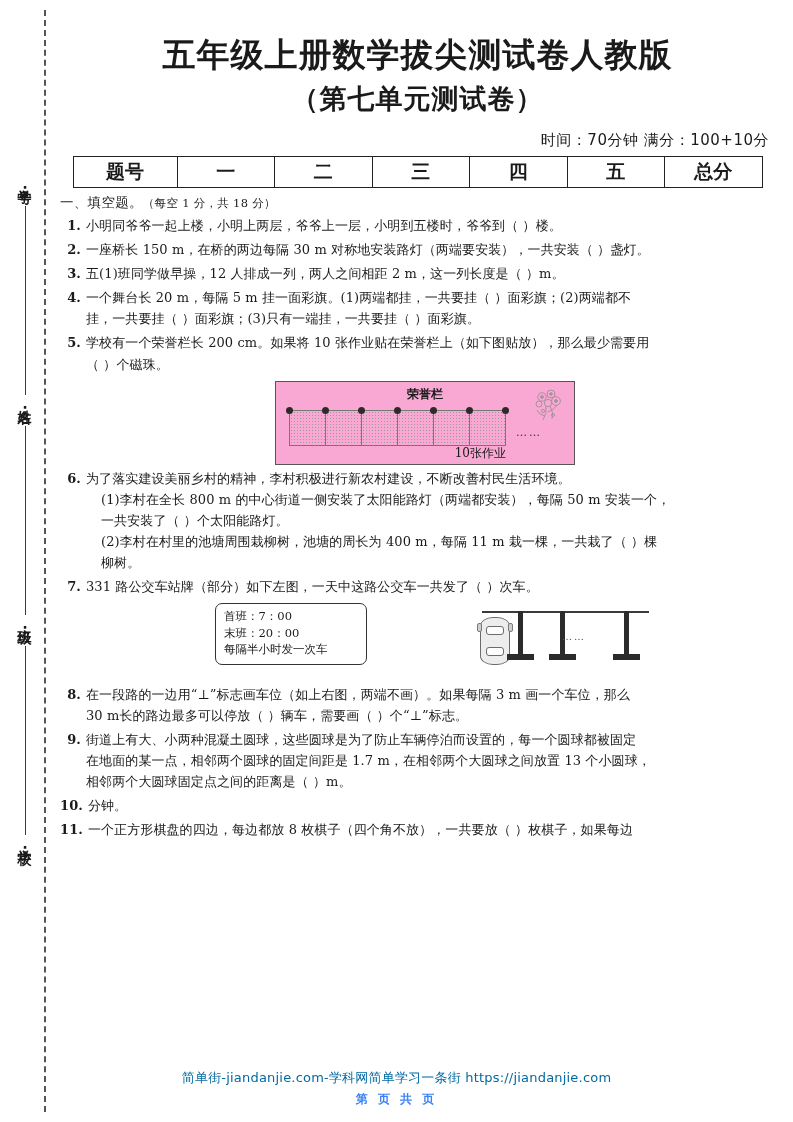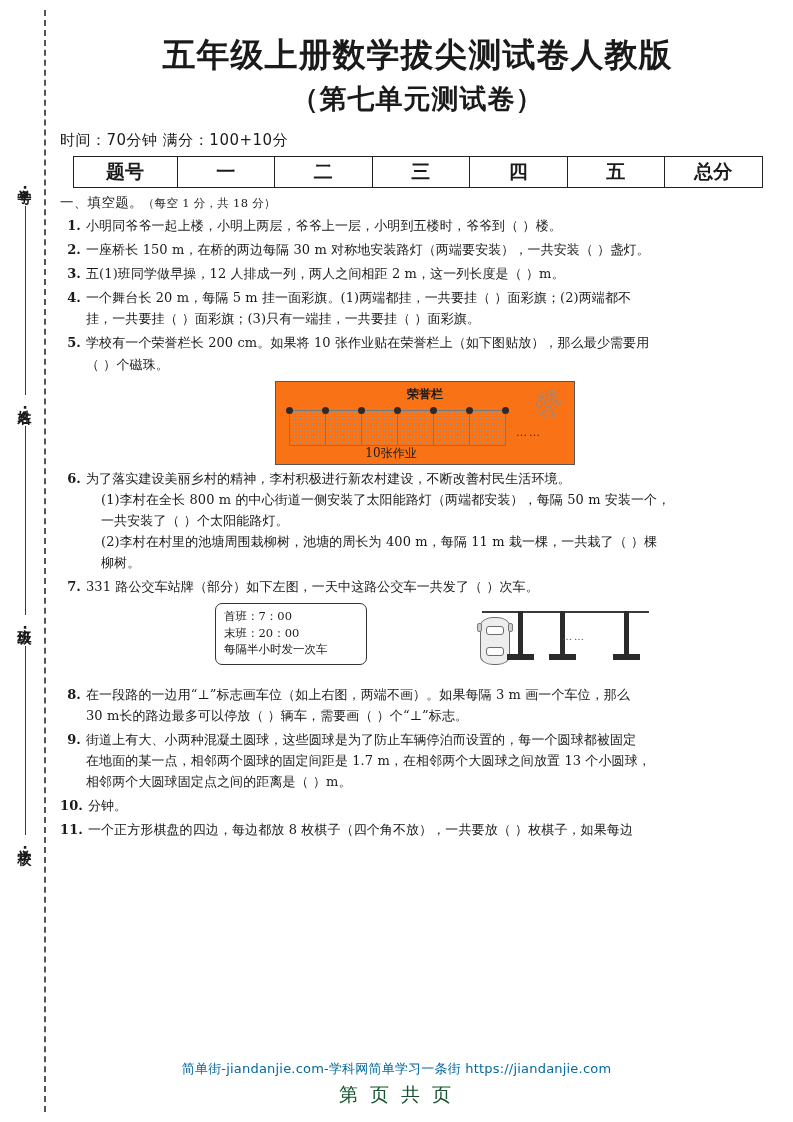--- a/index.html
+++ b/index.html
@@ -74,20 +74,21 @@
   .title-sub {
     text-align: center;
     font-family: "DejaVu Sans", "Liberation Sans", sans-serif;
     font-weight: bold;
     font-size: 27px;
     letter-spacing: 1px;
     margin: 6px 0 14px 0;
   }
 
   .meta-line {
+    text-align: right;
     font-size: 15px;
     font-family: "DejaVu Sans", "Liberation Sans", sans-serif;
     padding-right: 6px;
     margin-bottom: 6px;
     letter-spacing: 0.5px;
   }
 
   
   table.score {
     border-collapse: collapse;
@@ -133,21 +134,21 @@
   .q .body .ln { display: block; }
   .q .body .ln.ind { padding-left: 15px; }
   .small { font-size: 11px; }
 
   
   .fig-honor {
     width: 300px; height: 84px;
     margin: 6px auto 2px 215px;
     border: 1px solid #555;
     position: relative;
-    background: #f97316;
+    background: #f9a8d4;
   }
   .fig-honor .cap-title {
     position: absolute; top: 4px; left: 0; right: 0;
     text-align: center;
     font-family: "DejaVu Sans", "Liberation Sans", sans-serif;
     font-weight: bold;
     font-size: 12px;
   }
   .sheets {
     position: absolute; left: 14px; top: 28px;
@@ -169,21 +170,21 @@
     background: #2b2b2b;
     top: -4px; left: -4px;
   }
   .magnet.last { left: auto; right: -4px; }
   .ellip-dots {
     position: absolute; left: 240px; top: 44px;
     font-size: 11px; letter-spacing: 2px; color: #333;
   }
   .fig-honor .cap-bottom {
     position: absolute; bottom: 2px; left: 0; width: 230px;
-    text-align: center;
+    text-align: right;
     font-size: 12px;
   }
   .flower {
     position: absolute; right: 6px; top: 4px;
     width: 40px; height: 40px; opacity: .75;
   }
 
   
   .fig-row {
     display: flex;
@@ -255,23 +256,23 @@
     text-align: center;
   }
   .footer .wm {
     font-family: "DejaVu Sans", "Liberation Sans", sans-serif;
     font-size: 13px;
     color: #0369a1;
     letter-spacing: 0.2px;
   }
   .footer .pg {
     font-family: "DejaVu Sans", "Liberation Sans", sans-serif;
-    font-size: 19px;
-    font-weight: normal;
-    color: #14532d;
+    font-size: 12px;
+    font-weight: bold;
+    color: #3b82f6;
     letter-spacing: 3px;
     margin-top: 4px;
   }
 </style>
 </head>
 <body>
 
 <div class="cutline"></div>
 
 <div class="margin-col">

